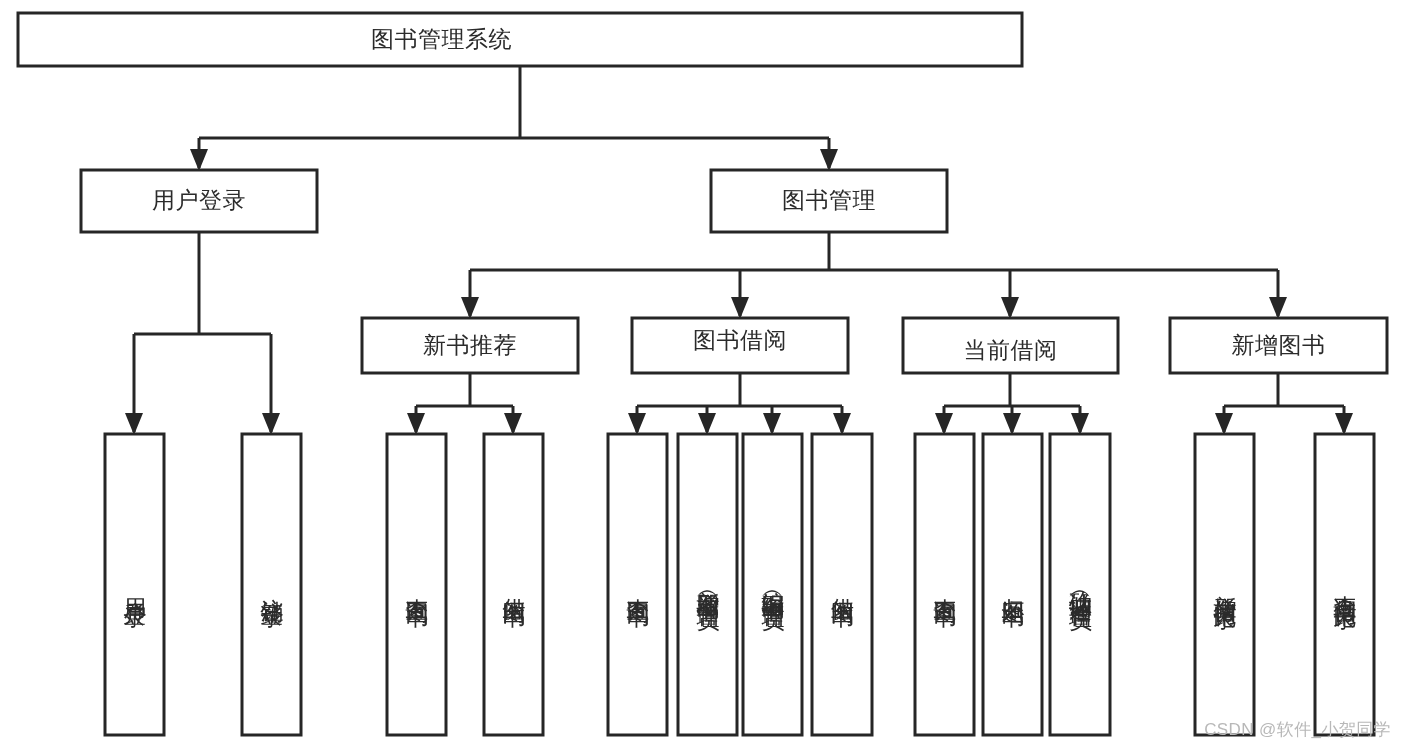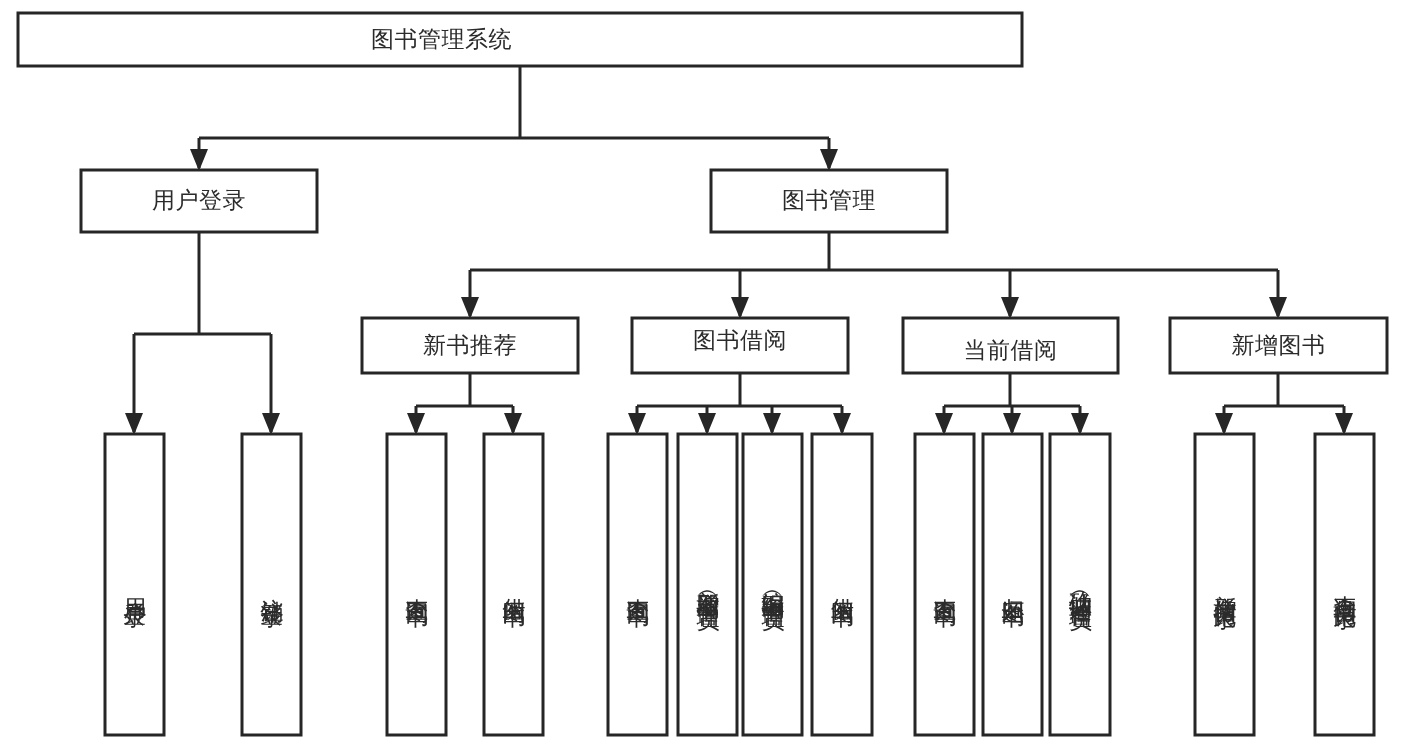--- a/index.html
+++ b/index.html
@@ -184,13 +184,14 @@
       <div class="node-label vertical" style="left: 608px; top: 434px; width: 59px; height: 301px;">查询图书</div>
       <div class="node-label vertical" style="left: 678px; top: 434px; width: 59px; height: 301px;">新增图书（管理员）</div>
       <div class="node-label vertical" style="left: 743px; top: 434px; width: 59px; height: 301px;">编辑图书（管理员）</div>
       <div class="node-label vertical" style="left: 812px; top: 434px; width: 60px; height: 301px;">借阅图书</div>
       <div class="node-label vertical" style="left: 915px; top: 434px; width: 59px; height: 301px;">查询图书</div>
       <div class="node-label vertical" style="left: 983px; top: 434px; width: 59px; height: 301px;">归还图书</div>
       <div class="node-label vertical" style="left: 1050px; top: 434px; width: 60px; height: 301px;">确认归还（管理员）</div>
       <div class="node-label vertical" style="left: 1195px; top: 434px; width: 59px; height: 301px;">新增借阅记录</div>
       <div class="node-label vertical" style="left: 1315px; top: 434px; width: 59px; height: 301px;">查询借阅记录</div>
     </div>
+  <div class="watermark">CSDN @软件_小贺同学</div>
 </div>
 
 </body></html>

